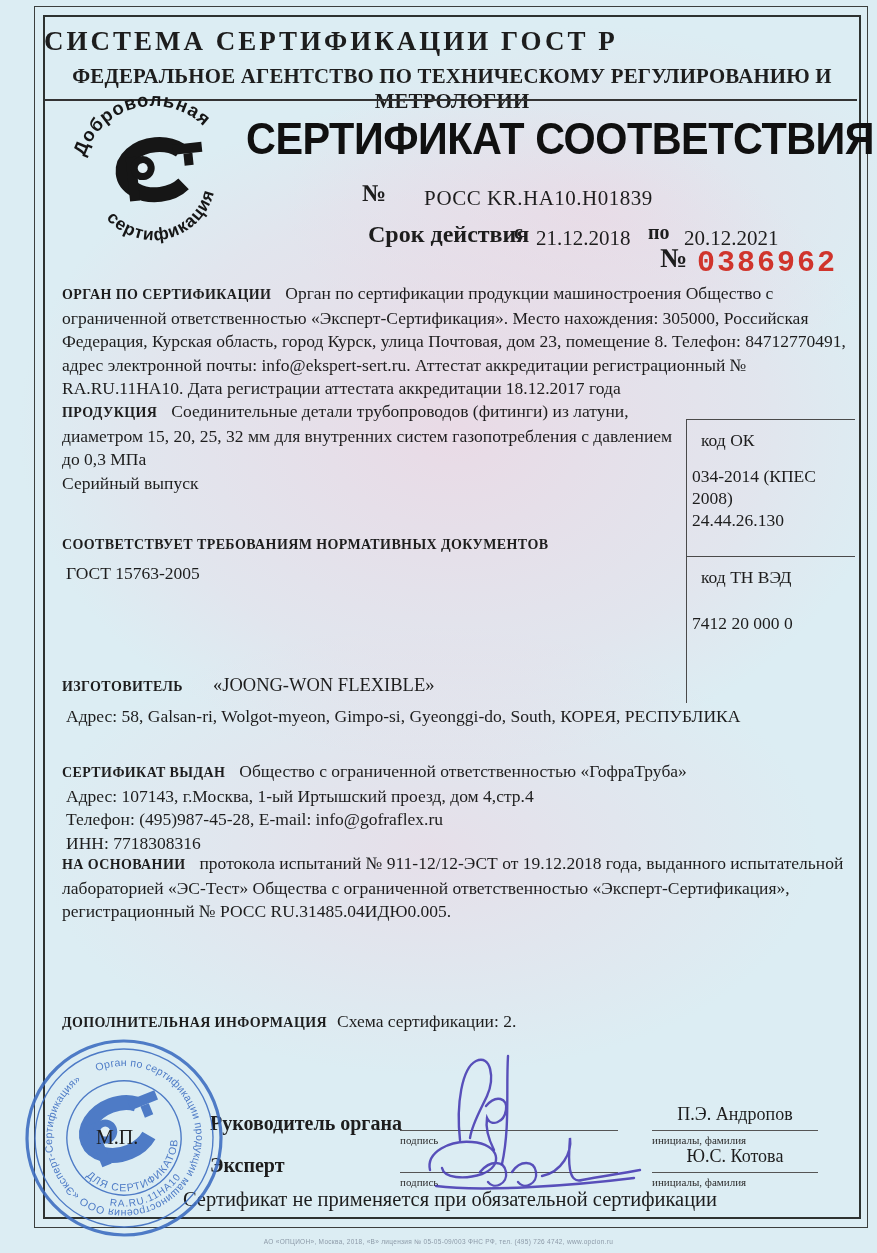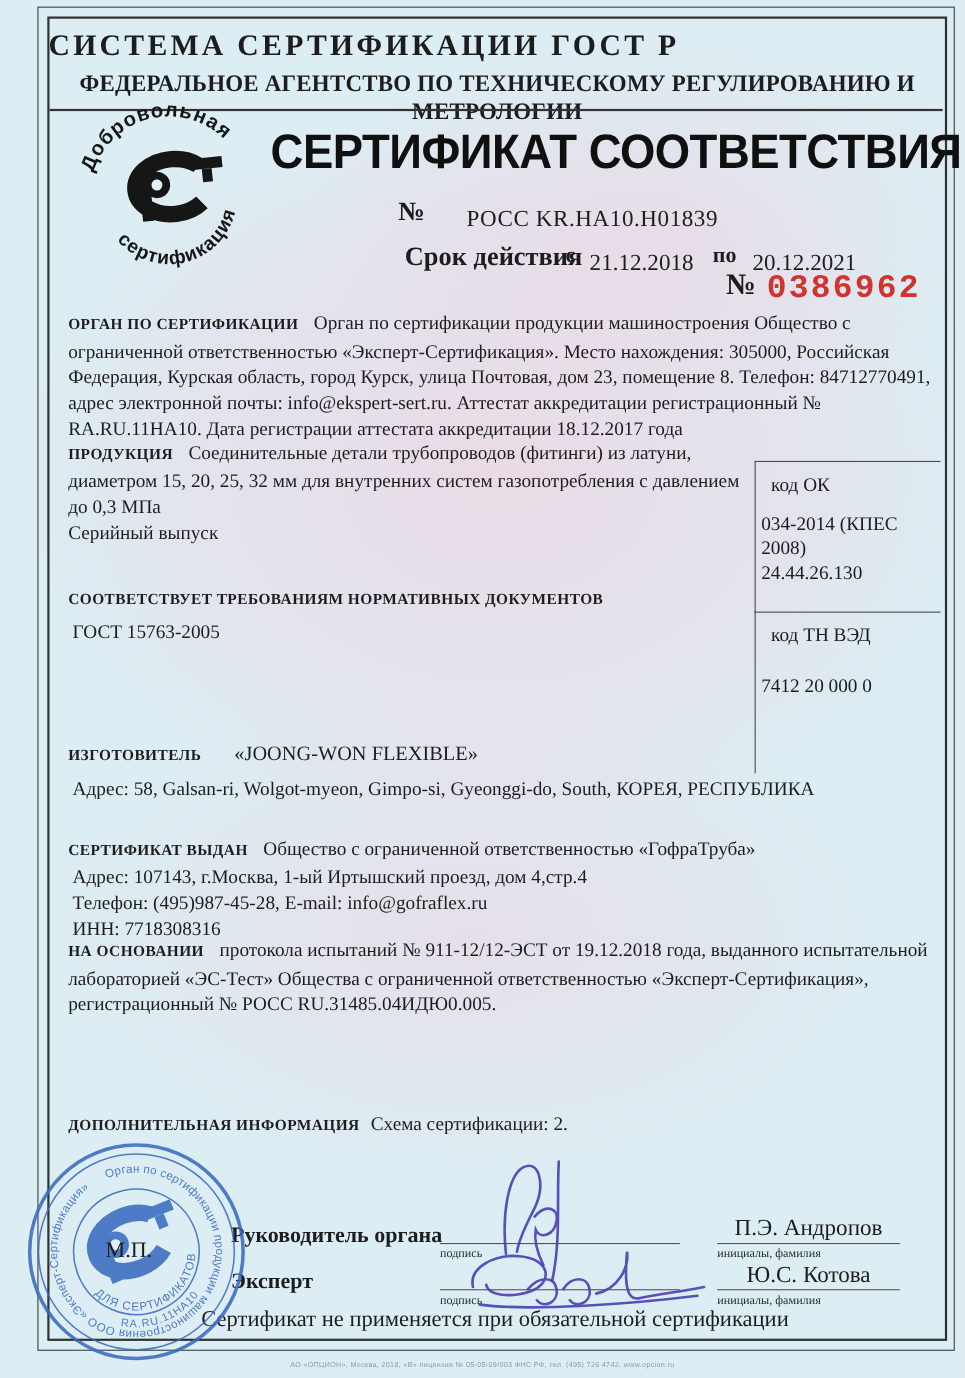--- a/index.html
+++ b/index.html
@@ -36,21 +36,21 @@
   .blank-no{left:697px;top:246px;font-family:Liberation Mono, monospace;font-weight:bold;font-size:30px;letter-spacing:2px;color:var(--red);text-align:center;}
   .sec{font-size:17.5px;line-height:23.5px;text-align:left;}
   .sec b{font-size:14px;letter-spacing:.4px;margin-right:14px;line-height:23.5px;}
   .block{display:block;}
   .codebox{border-top:1.5px solid #4a4a4a;border-left:1.5px solid #4a4a4a;}
   .codebox .cb-label{margin:10px 0 0 14px;font-size:17.5px;}
   .codebox .cb-vals{margin:14px 0 0 5px;font-size:17.5px;line-height:22px;}
   .role{font-size:20px;font-weight:bold;}
   .sigline{border-bottom:1.2px solid #555;height:0;}
   .underlabel{font-size:11px;color:#2c2c2c;text-align:left;}
-  .signame{font-size:21px;text-align:center;}
+  .signame{font-size:18px;text-align:center;}
   .footnote{left:44px;top:1188px;width:812px;text-align:center;font-size:20.5px;}
   .printline{left:0;top:1238px;width:877px;text-align:center;font-family:"Liberation Sans",sans-serif;font-size:6.5px;color:#8d9aa8;letter-spacing:.3px;}
   .mp{left:96px;top:1126px;font-size:20px;z-index:6;}
   svg text{font-family:"Liberation Sans",sans-serif;}
   .stamp-svg{opacity:.88;z-index:5;}
 </style>
 </head>
 <body>
 
 <div class="page">

